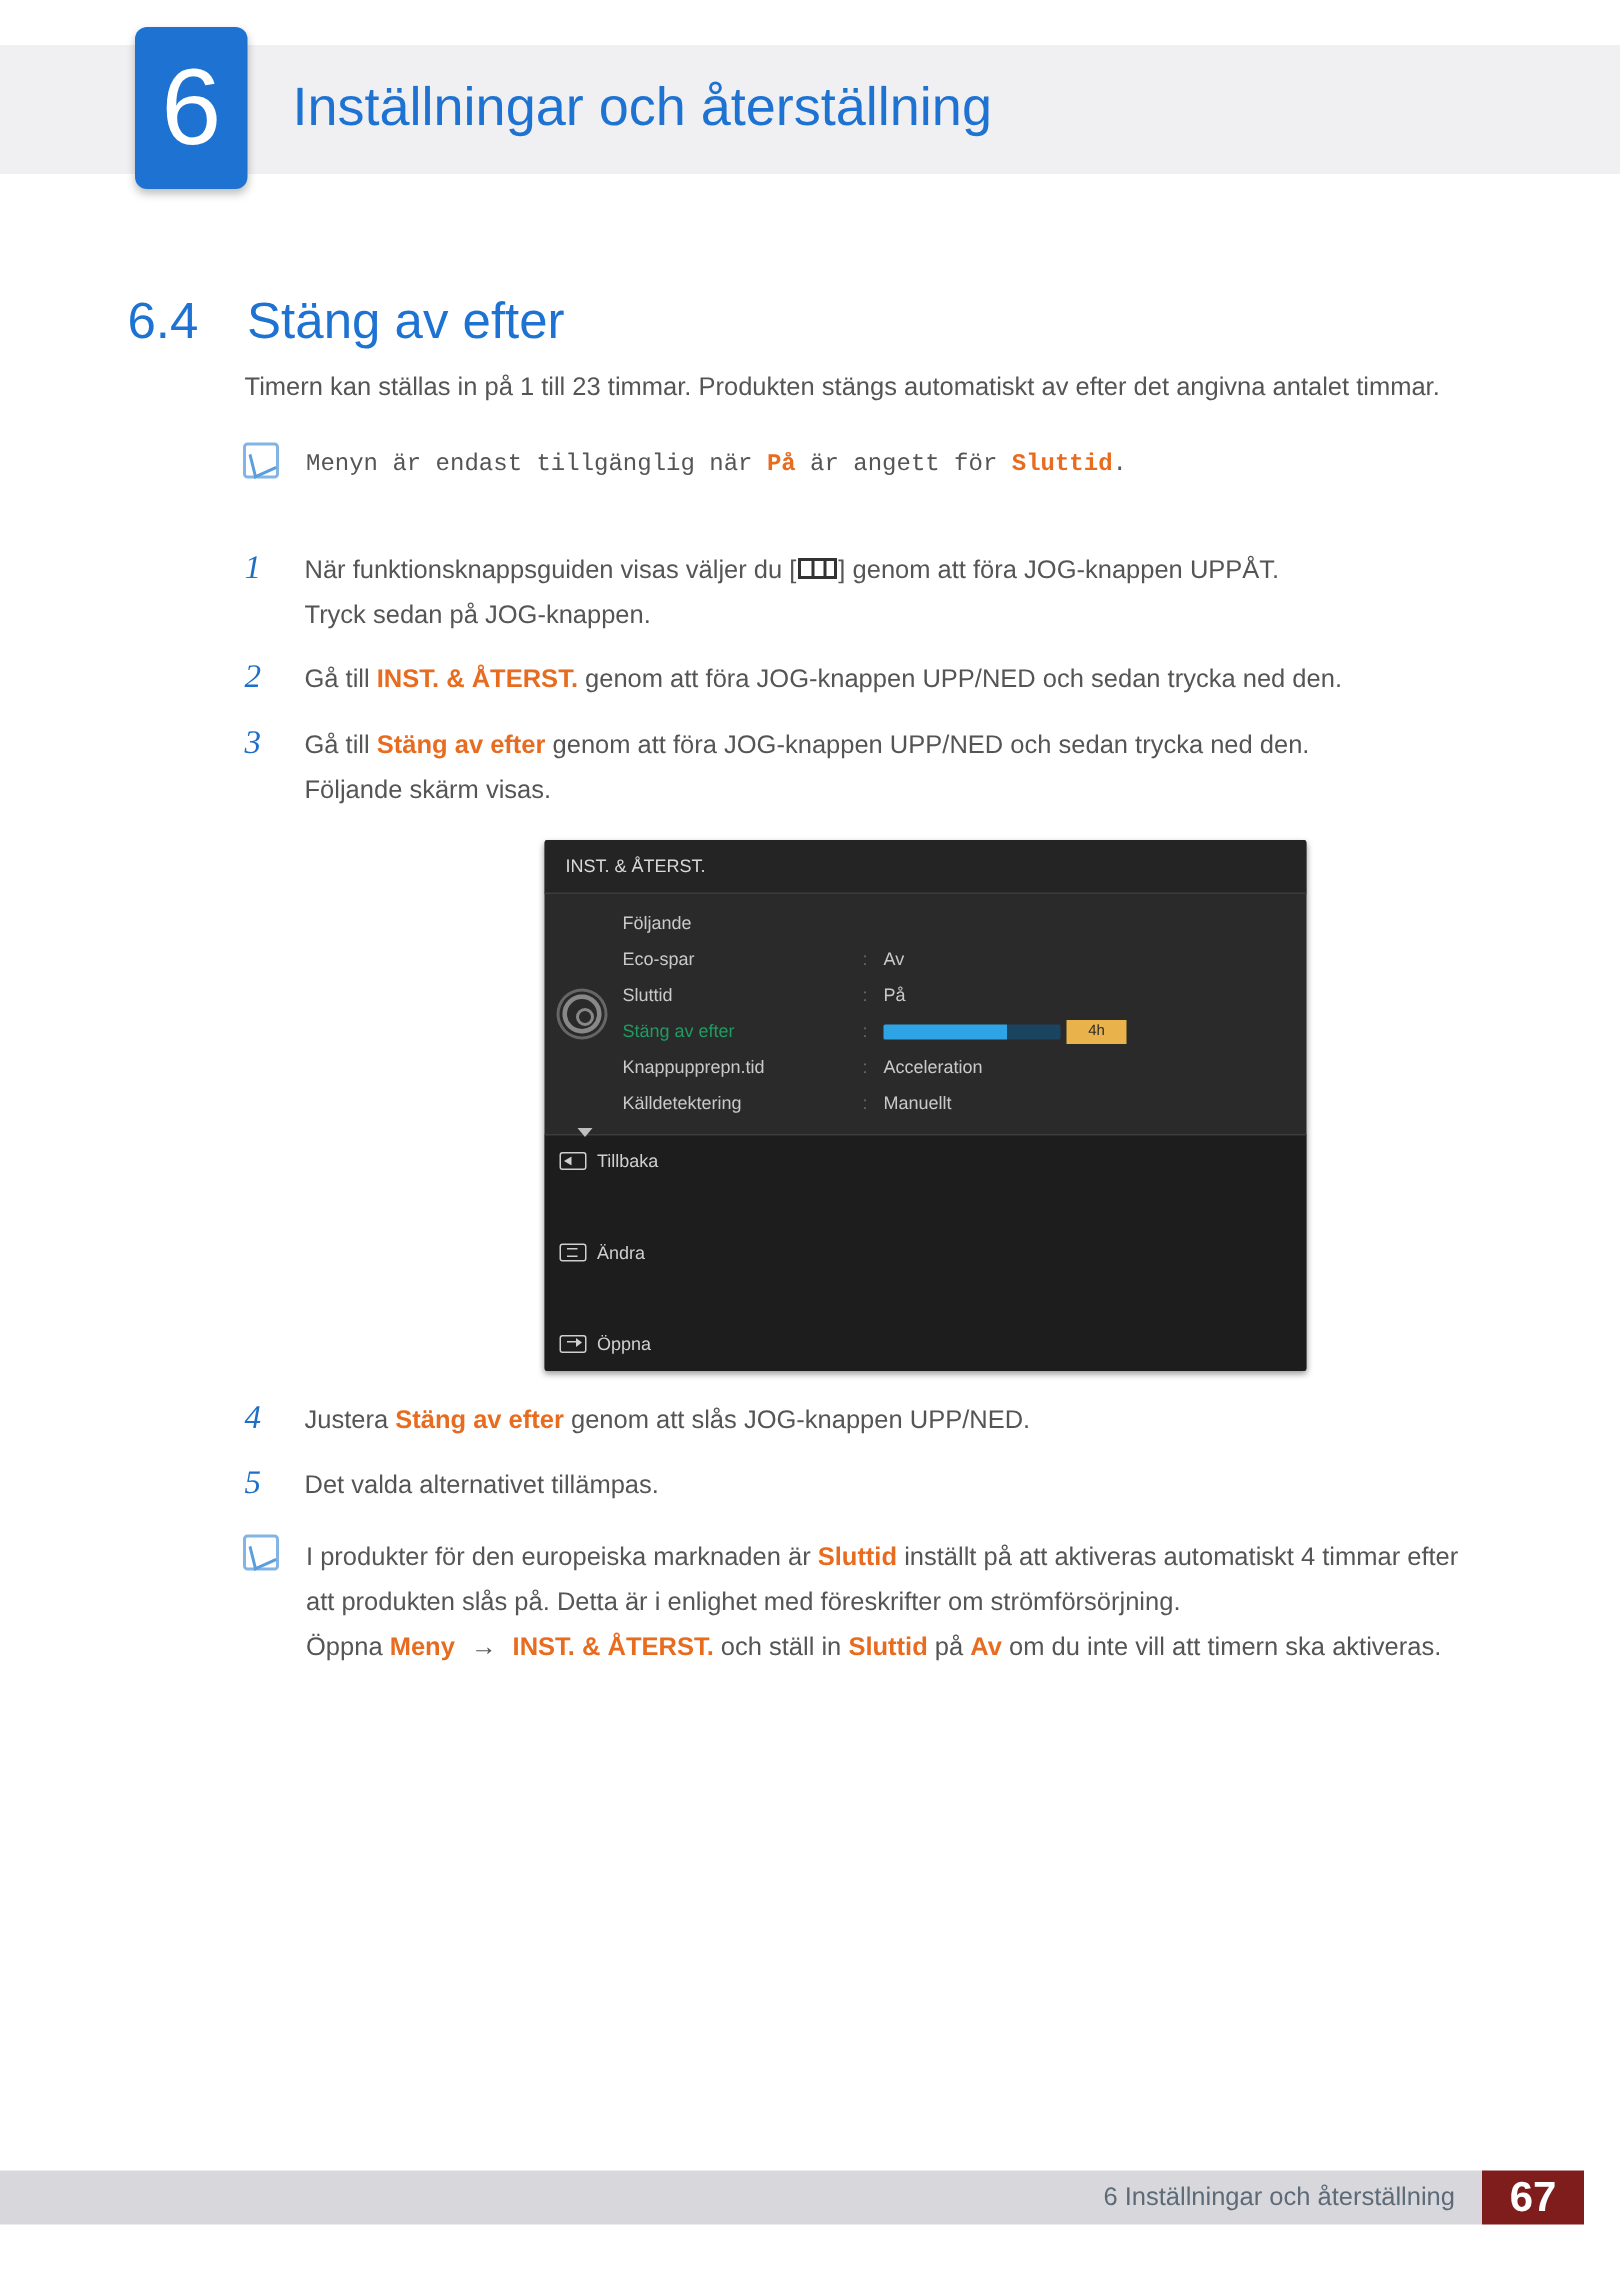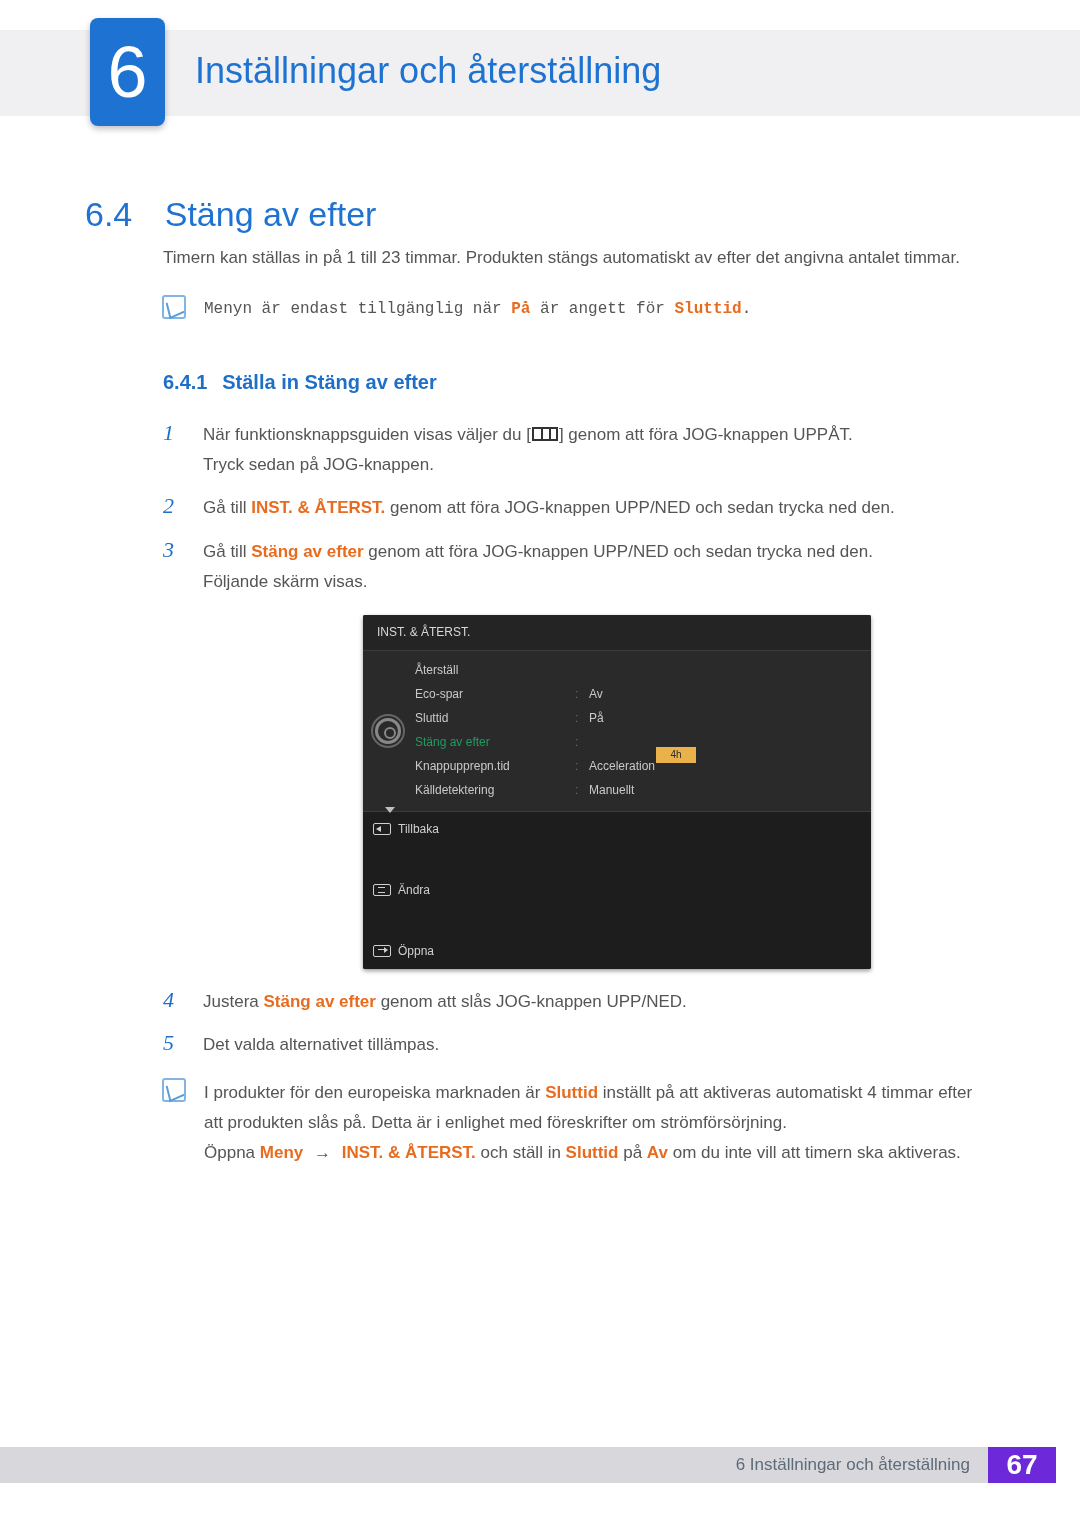--- a/index.html
+++ b/index.html
@@ -87,21 +87,21 @@
   .osd-row { display: flex; align-items: center; height: 24px; }
   .osd-row .label { width: 160px; }
   .osd-row .sep { width: 14px; color: #6b6b6b; }
   .osd-row .val { flex: 1; }
   .osd-row.sel .label { color: #1f9b63; }
   .osd-row .caret-r {
     margin-left: auto; width: 0; height: 0;
     border-top: 5px solid transparent; border-bottom: 5px solid transparent; border-left: 6px solid #bfbfbf;
   }
   .slider {
-    display: inline-flex; align-items: center; gap: 12px; vertical-align: middle; width: 170px; height: 16px; flex-direction: column;
+    display: inline-flex; align-items: center; gap: 0; vertical-align: middle; width: 170px; height: 16px;
   }
   .slider-bar { height: 10px; width: 118px; background: linear-gradient(to right, #2ea3e6, #2ea3e6 70%, #1a4460 70%); border-radius: 1px; }
   .slider-tab { height: 16px; min-width: 40px; background: #eab24a; color: #2b2b2b; font-size: 10px; display: flex; align-items: center; justify-content: center; margin-left: 4px; padding: 0 4px; }
   .osd-foot {
     display: flex; background: #1d1d1d; border-top: 1px solid #3c3c3c;
     padding: 7px 10px; gap: 40px; justify-content: center; font-size: 12px; color: #cfcfcf; flex-direction: column;
   }
   .osd-foot .btn { display: flex; align-items: center; gap: 7px; }
   .osd-foot .glyph {
     display: inline-block; width: 18px; height: 12px; border: 1.5px solid #cfcfcf; border-radius: 2px; position: relative;
@@ -112,21 +112,21 @@
   .glyph.open::before { content: ""; position: absolute; left: 4px; top: 3px; width: 6px; height: 0; border-top: 1.5px solid #cfcfcf; }
   .glyph.open::after { content: ""; position: absolute; right: 2px; top: 1px; width: 0; height: 0; border-top: 3.5px solid transparent; border-bottom: 3.5px solid transparent; border-left: 4px solid #cfcfcf; }
 
   .note-block2 { display: flex; gap: 18px; margin-top: 18px; font-size: 17px; line-height: 1.75; }
   .arrow-r { display: inline-block; margin: 0 6px; font-weight: normal; }
 
   
   .footer { position: absolute; left: 0; right: 0; bottom: 44px; height: 36px; display: flex; }
   .footer-bar-l { flex: 0 0 92px; background: #d8d8dc; }
   .footer-bar-m { flex: 1; background: #d8d8dc; display: flex; align-items: center; justify-content: flex-end; padding-right: 18px; color: #5d6b78; font-size: 17px; }
-  .footer-page { flex: 0 0 68px; background: #6d28d9; display: flex; align-items: center; justify-content: center; color: #fff; font-size: 28px; font-weight: 600; }
+  .footer-page { flex: 0 0 68px; background: #7f1d1d; display: flex; align-items: center; justify-content: center; color: #fff; font-size: 28px; font-weight: 600; }
   .footer-pad-r { flex: 0 0 24px; background: #fff; }
 </style>
 </head>
 <body>
 
 <div class="page">
 
   <div class="banner">
     <div class="banner-lgrey"></div>
     <div class="banner-rgrey"></div>
@@ -145,24 +145,20 @@
 
     <p class="intro-text">Timern kan ställas in på 1 till 23 timmar. Produkten stängs automatiskt av efter det angivna antalet timmar.</p>
 
     <div class="note-row">
       <span class="note-icon"></span>
       <p class="note-text">
         <span>Menyn är endast tillgänglig när </span><span class="em">På</span><span> är angett för </span><span class="em">Sluttid</span><span>.</span>
       </p>
     </div>
 
-    <p class="subsec">
-      <span class="subsec-num">6.4.1</span>
-      <span class="subsec-title">Ställa in Stäng av efter</span>
-    </p>
 
     <ol class="steps">
       <li>
         <span class="marker">1</span>
         <span class="text">
           <span>När funktionsknappsguiden visas väljer du [</span><span class="menu-icon"></span><span>] genom att föra JOG-knappen UPPÅT.</span><br>
           <span>Tryck sedan på JOG-knappen.</span>
         </span>
       </li>
       <li>
@@ -179,21 +175,21 @@
         </span>
       </li>
     </ol>
 
     <div class="osd-wrap">
       <div class="osd">
         <div class="osd-head">INST. &amp; ÅTERST.</div>
         <div class="osd-body">
           <span class="osd-gear"></span>
           <div class="osd-row">
-            <span class="label">Återställ</span>
+            <span class="label">Följande</span>
             <span class="sep"></span>
             <span class="val"></span>
           </div>
           <div class="osd-row">
             <span class="label">Eco-spar</span>
             <span class="sep">:</span>
             <span class="val">Av</span>
           </div>
           <div class="osd-row">
             <span class="label">Sluttid</span>

